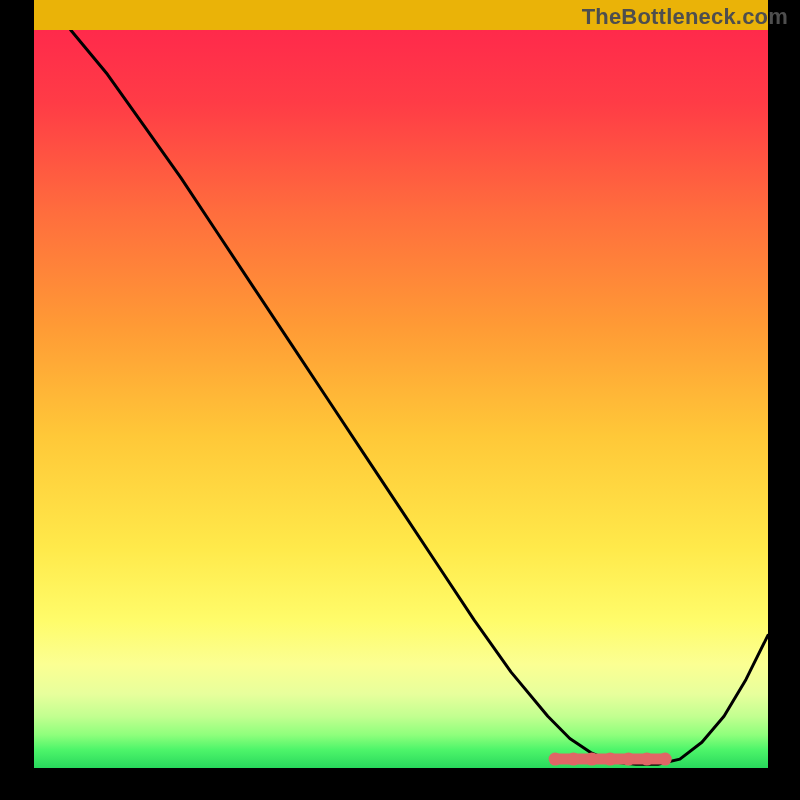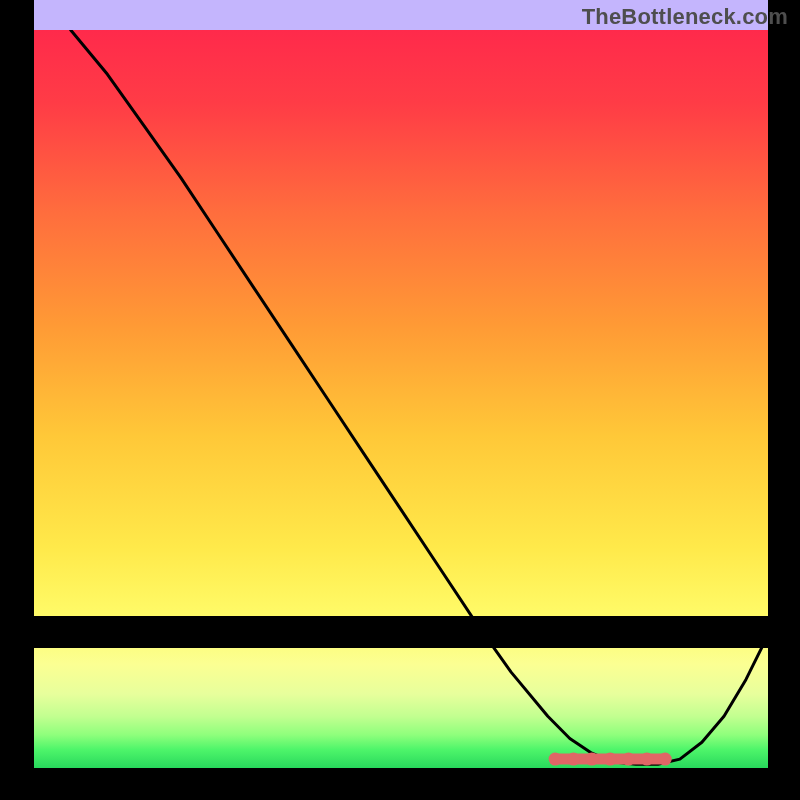--- a/index.html
+++ b/index.html
@@ -1,17 +1,17 @@
 <!DOCTYPE html>
 <html><head>
 <meta charset="utf-8">
 <style>
   * { margin: 0; padding: 0; box-sizing: border-box; }
   html, body { width: 800px; height: 800px; overflow: hidden; background: #000; }
-  .stage { position: relative; width: 800px; height: 648px; background: #c4b5fd; }
+  .stage { position: relative; width: 800px; height: 800px; background: #eab308; }
   .watermark {
     position: absolute;
     top: 4px;
     right: 12px;
     font-family: Arial, Helvetica, sans-serif;
     font-size: 22px;
     font-weight: 600;
     color: #4e4e4e;
     letter-spacing: 0.2px;
   }

